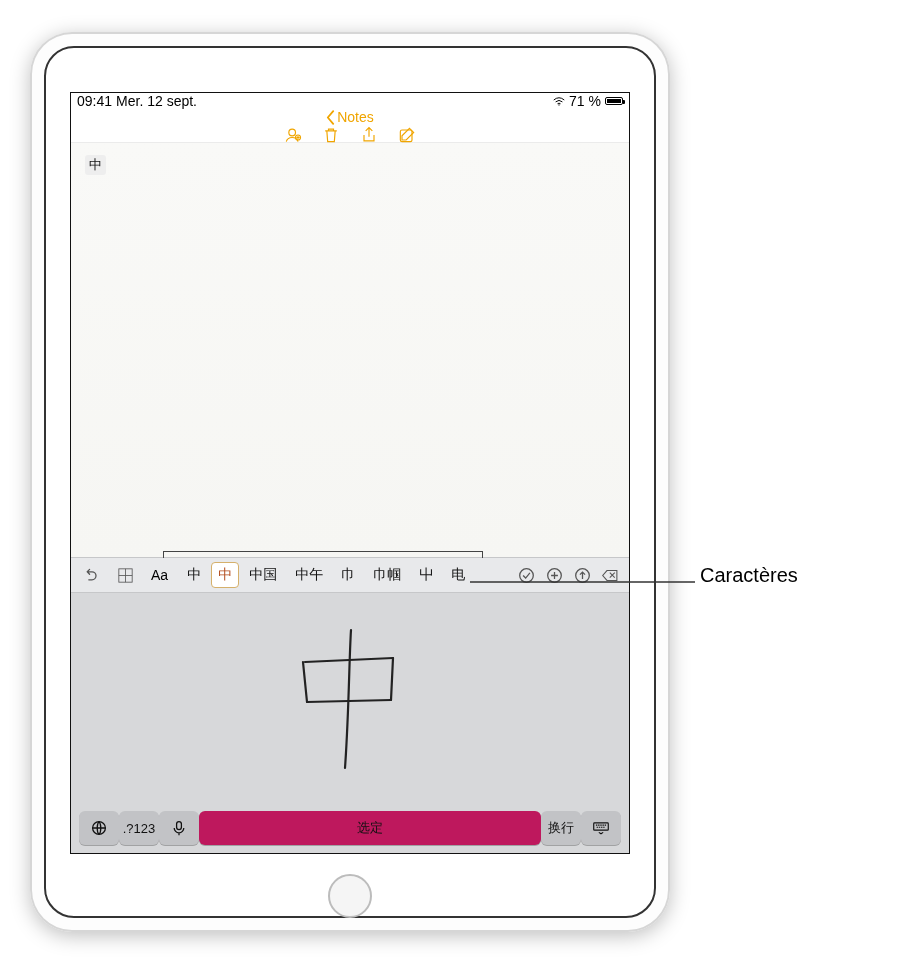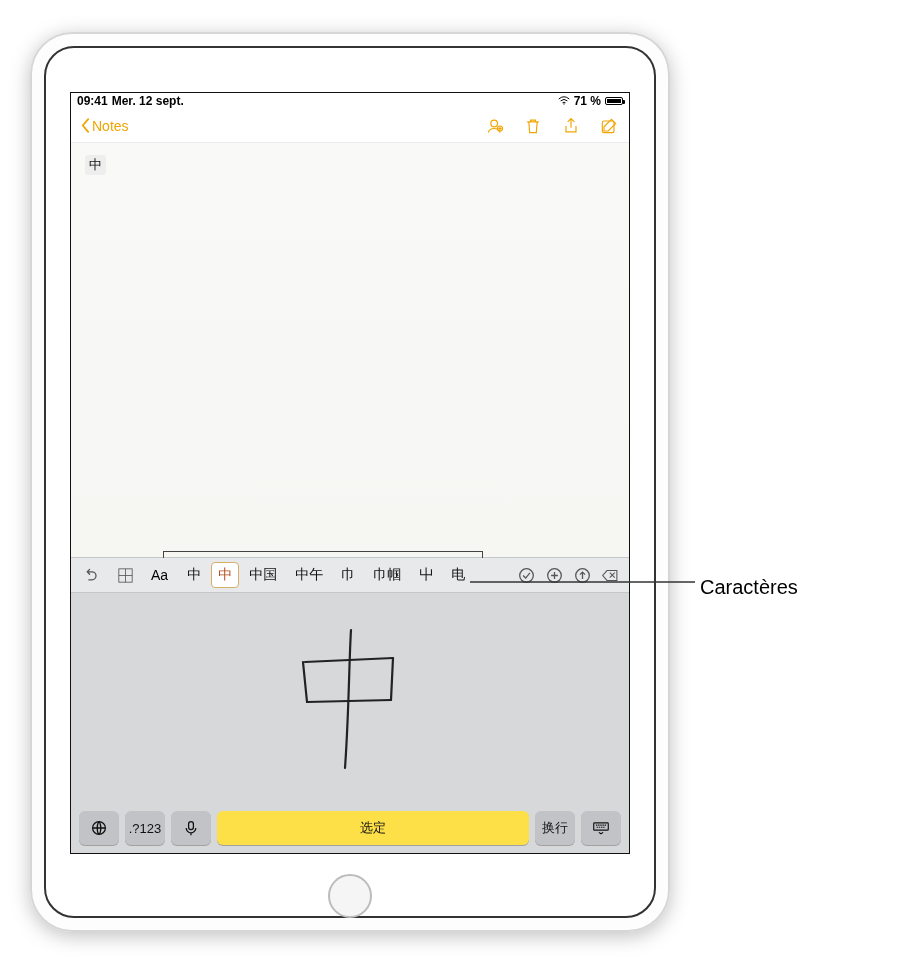--- a/index.html
+++ b/index.html
@@ -61,37 +61,38 @@
     border: 1px solid #111;
   }
   
   
   .status-bar {
     height: 16px;
     display: flex;
     align-items: center;
     justify-content: space-between;
     padding: 0 6px;
-    font-size: 12px;
+    font-size: 14px;
     color: #000;
-    font-weight: 700;
+    font-weight: 400;
   }
   .status-left, .status-right { display: flex; align-items: center; gap: 4px; }
   .battery { width: 18px; height: 8px; border: 1px solid #000; border-radius: 2px; position: relative; }
   .battery::after { content:""; position:absolute; right:-3px; top:2px; width:2px; height:4px; background:#000; border-radius:0 1px 1px 0;}
   .battery-fill { position:absolute; left:1px; top:1px; bottom:1px; right:1px; background:#000;}
   
   
   .nav-bar {
     height: 34px;
     display: flex;
     align-items: center;
     justify-content: space-between;
     padding: 0 10px;
     border-bottom: 0.5px solid rgba(0,0,0,0.08);
+    flex-direction: column;
   }
   .back-btn { display:flex; align-items:center; gap:2px; color:#f0a500; font-size:14px; font-weight:500;}
   .nav-right { display:flex; align-items:center; gap:18px; }
   .nav-icon { width:20px; height:20px; color:#f0a500; display:flex; align-items:center; justify-content:center; }
   .nav-icon svg { width:20px; height:20px; stroke:#f0a500; fill:none; stroke-width:1.4;}
   
   
   .note-area { flex:1; background: linear-gradient(#f9f9f7,#f6f6f3); padding: 12px 14px; font-size:14px; color:#111; position:relative;}
   .typed-char { display:inline-block; background:#eee; border-radius:3px; padding:1px 4px; font-size:13px; }
   
@@ -134,45 +135,44 @@
     position:relative;
   }
   .hw-stroke svg { stroke:#222; stroke-width:2.2; fill:none; stroke-linecap:round; stroke-linejoin:round;}
   
   
   .kb-row {
     height: 48px;
     background:#d7d8da;
     display:flex;
     align-items:center;
-    gap:6px;
     padding:6px 8px 8px;
   }
   .kb-key {
     height:34px;
     border-radius:6px;
     background:#c2c3c6;
     box-shadow: 0 1px 0 rgba(0,0,0,0.25);
     display:flex;
     align-items:center;
     justify-content:center;
     font-size:13px;
     color:#111;
   }
   .kb-key.small { width:40px;}
-  .kb-key.space { flex:1; background:#fde047;}
+  .kb-key.space { flex:1; background:#be185d;}
   .kb-key.return { width:40px;}
   .kb-key.dismiss { width:40px;}
   .kb-key svg { width:16px; height:16px; stroke:#111; fill:none; stroke-width:1.6;}
   
   
   .callout {
     position:absolute;
     left: 700px;
-    top: 574px;
+    top: 562px;
     font-size: 20px;
     color:#000;
     line-height:1.35;
   }
   .leader {
     position:absolute;
     stroke:#333;
     stroke-width:1.5;
     fill:none;
   }

